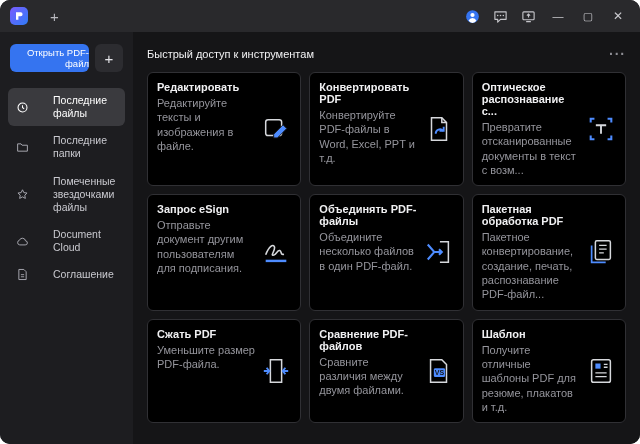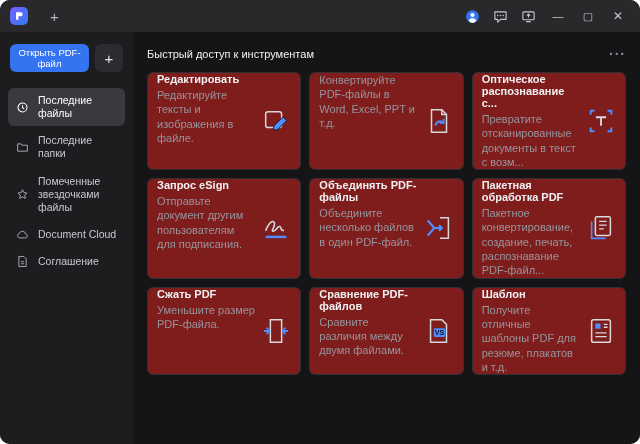--- a/index.html
+++ b/index.html
@@ -18,38 +18,38 @@
   .tb-icon svg { width:15px; height:15px; }
   .tb-ctrl { background:none; border:none; color:#c9c9ce; width:24px; height:24px; font-size:11px; cursor:pointer; margin-left:6px; }
   .tb-ctrl.close { font-size:12px; }
 
   .body-row { flex:1; display:flex; min-height:0; }
 
   
   .sidebar { width:133px; flex:0 0 133px; background:#1d1d20; padding-top:12px; }
   .open-row { display:flex; gap:6px; padding:0 10px 14px; }
   .open-btn { flex:1; height:28px; background:#3574f0; color:#fff; border:none; border-radius:6px;
-              font-size:9.5px; font-family:inherit; cursor:pointer; }
+              font-size:9.5px; font-family:inherit; cursor:pointer;text-align:right; }
   .add-btn { width:28px; height:28px; flex:0 0 28px; background:#2c2c30; color:#e4e4e8; border:none;
              border-radius:6px; font-size:15px; line-height:1; cursor:pointer; }
-  .nav-item { display:flex; align-items:center; gap:8px; margin:2px 8px; padding:6px 8px; border-radius:6px;
+  .nav-item { display:flex; align-items:center; gap:23px; margin:2px 8px; padding:6px 8px; border-radius:6px;
               color:#c9c9cf; font-size:10.5px; line-height:1.25; cursor:pointer; }
   .nav-item.active { background:#3a3a3e; color:#ffffff; }
   .nav-ico { width:14px; flex:0 0 14px; display:flex; color:#a8a8b0; }
   .nav-item.active .nav-ico { color:#fff; }
   .nav-ico svg { width:13px; height:13px; }
 
   
   .main { flex:1; background:#151517; padding:0 14px; overflow:hidden; }
   .qa-header { display:flex; align-items:center; margin:14px 0 10px; }
   .qa-header h1 { font-size:11px; font-weight:normal; color:#f2f2f4; flex:1; }
   .more-btn { background:none; border:none; color:#8e8e95; font-size:14px; font-weight:bold; letter-spacing:1px; cursor:pointer; }
 
   .tools { display:grid; grid-template-columns:repeat(3,1fr); gap:8px; }
-  .tool-card { background:#7f1d1d; border:1px solid #303034; border-radius:6px; padding:0 9px;
+  .tool-card { background:#000000; border:1px solid #303034; border-radius:6px; padding:8px 9px;
                display:flex; gap:6px; min-height:58px; cursor:pointer; }
   .tool-text { flex:1; min-width:0; }
   .tool-title { font-size:11px; font-weight:bold; color:#f0f0f2; margin-bottom:3px; }
   .tool-desc { font-size:11px; line-height:1.3; color:#95959c; }
   .tool-ico { width:30px; flex:0 0 30px; align-self:center; display:flex; justify-content:center; }
   .tool-ico svg { width:30px; height:30px; }
 </style>
 </head>
 <body>
 
@@ -156,20 +156,21 @@
             </div>
             <span class="tool-ico">
               <svg viewBox="0 0 32 32">
                 <rect x="5" y="6" width="17" height="17" rx="2.5" fill="none" stroke="#d6d8dc" stroke-width="1.6"></rect>
                 <path d="M13.5 21.5l10-10 4 4-10 10h-4z" fill="#4e8cff" stroke="#151517" stroke-width="1"></path>
               </svg>
             </span>
           </div>
           <div class="tool-card">
             <div class="tool-text">
+              <div class="tool-title">Конвертировать PDF</div>
               <div class="tool-desc">Конвертируйте PDF-файлы в Word, Excel, PPT и т.д.</div>
             </div>
             <span class="tool-ico">
               <svg viewBox="0 0 32 32">
                 <path d="M8 4h11l5 5v19H8z" fill="none" stroke="#d6d8dc" stroke-width="1.6"></path>
                 <path d="M19 4v5h5" fill="none" stroke="#d6d8dc" stroke-width="1.6"></path>
                 <path d="M12.5 21a4.5 4.5 0 0 1 8-3" fill="none" stroke="#4e8cff" stroke-width="2"></path>
                 <path d="M21 13.5v4.5h-4.5" fill="none" stroke="#4e8cff" stroke-width="2"></path>
               </svg>
             </span>

